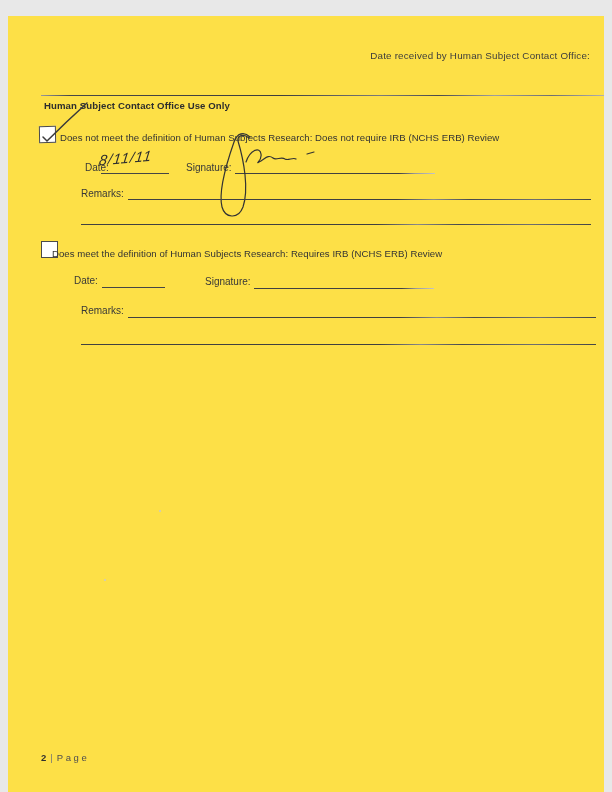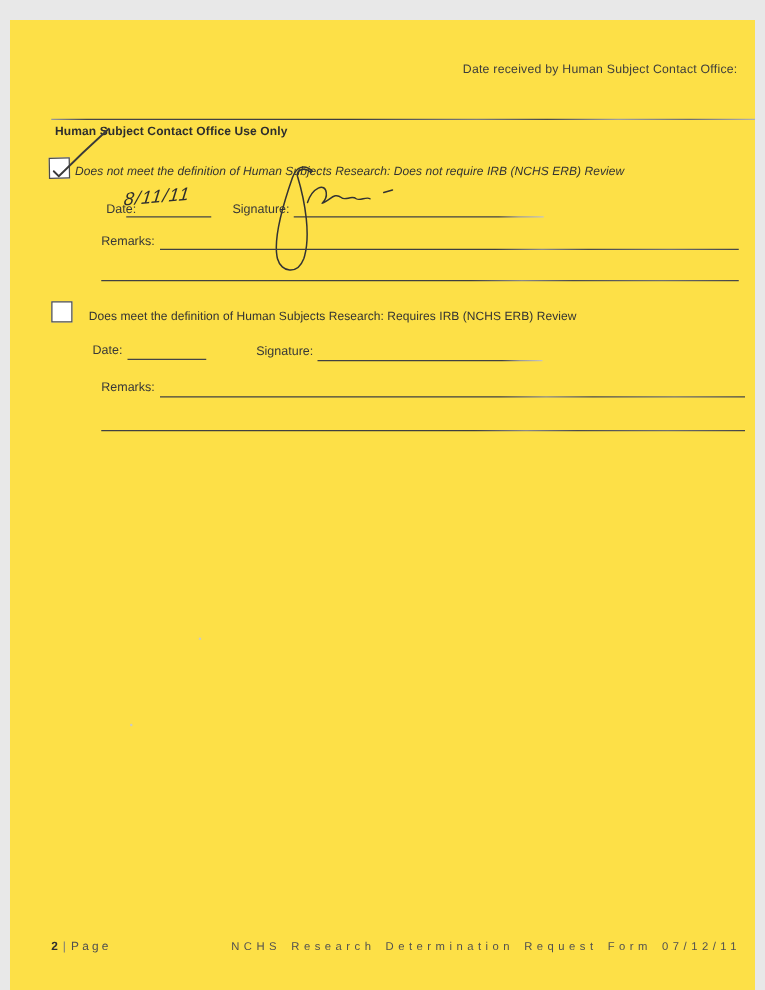--- a/index.html
+++ b/index.html
@@ -27,22 +27,22 @@
     font-size:9.6px;font-weight:bold;color:#2d2d2d;letter-spacing:.1px;text-align:center;
   }
   .checkbox{
     width:17px;height:17px;
     border:1.2px solid #4a4a4a;background:#fff;
     box-sizing:border-box;
   }
   .cb1{top:110px;left:31px;transform:rotate(-1deg);}
   .cb2{top:225px;left:33px;}
   .option-label{font-size:9.6px;color:#333;white-space:nowrap;letter-spacing:.05px;}
-  .opt1{top:116px;left:52px;font-style:italic;}
-  .opt2{top:232px;left:63px;}
+  .opt1{top:116px;left:52px;}
+  .opt2{top:232px;left:44px;}
   .field-label{font-size:10px;color:#383838;white-space:nowrap;}
   .handwritten-date{
     top:134px;left:91px;
     font-size:14.5px;font-style:italic;color:#2e2e2e;
     transform:rotate(-5deg) skewX(-12deg);
     letter-spacing:1px;white-space:nowrap;
   }
   .fade-line{
     background:linear-gradient(90deg,#414141 0%,#414141 82%,#999 90%,#c4c4c4 100%);
   }
@@ -109,15 +109,14 @@
   <div class="abs field-label" style="top:289px;left:73px;">Remarks:</div>
   <div class="abs rule long-line" style="top:301px;left:120px;width:468px;"></div>
   <div class="abs rule long-line" style="top:328px;left:73px;width:515px;"></div>
 
   <div class="abs speck" style="top:494px;left:151px;"></div>
   <div class="abs speck" style="top:563px;left:96px;"></div>
 
   <div class="abs footer-left">
     <span class="pg-num">2</span><span class="pg-sep">|</span><span class="pg-word">Page</span>
   </div>
-  <div class="abs footer-right">NCHS Research Determination Request Form 07/12/11</div>
 
 </div>
 
 </body></html>

